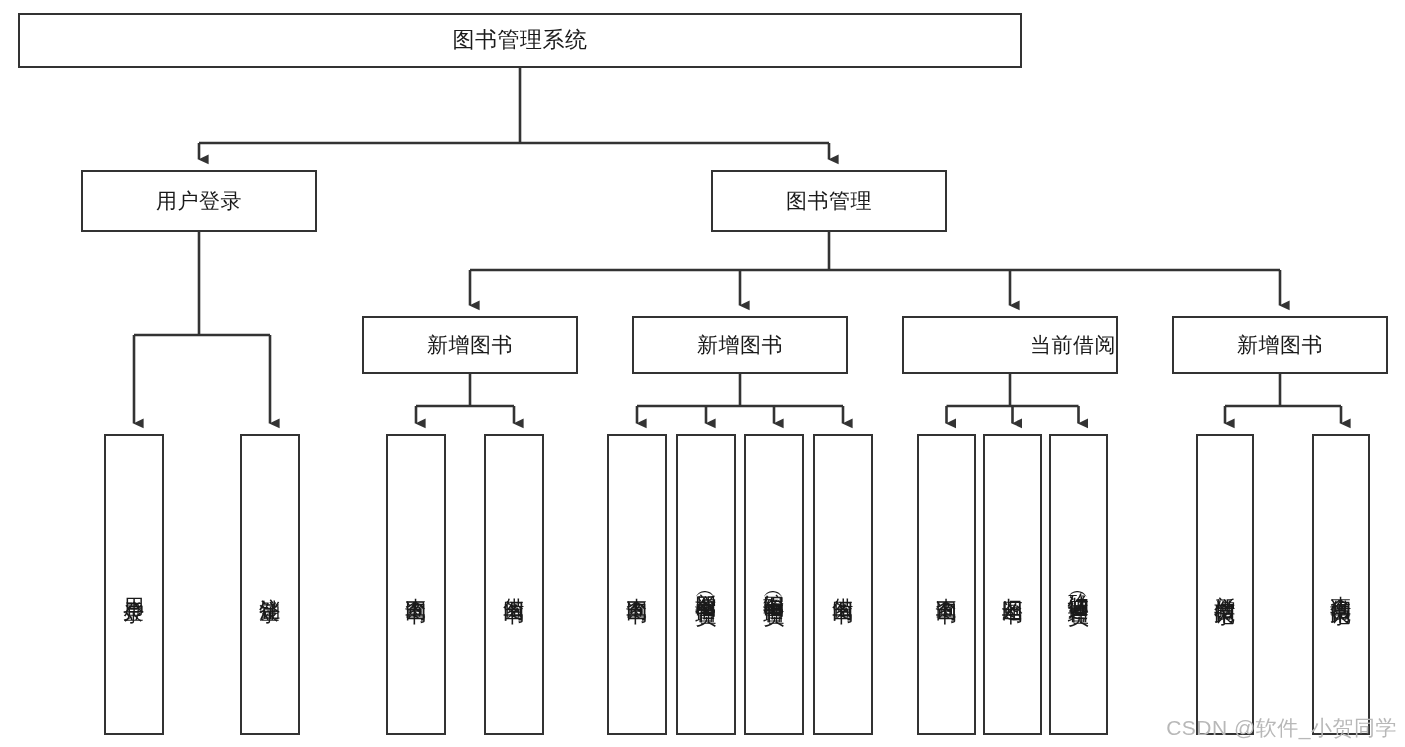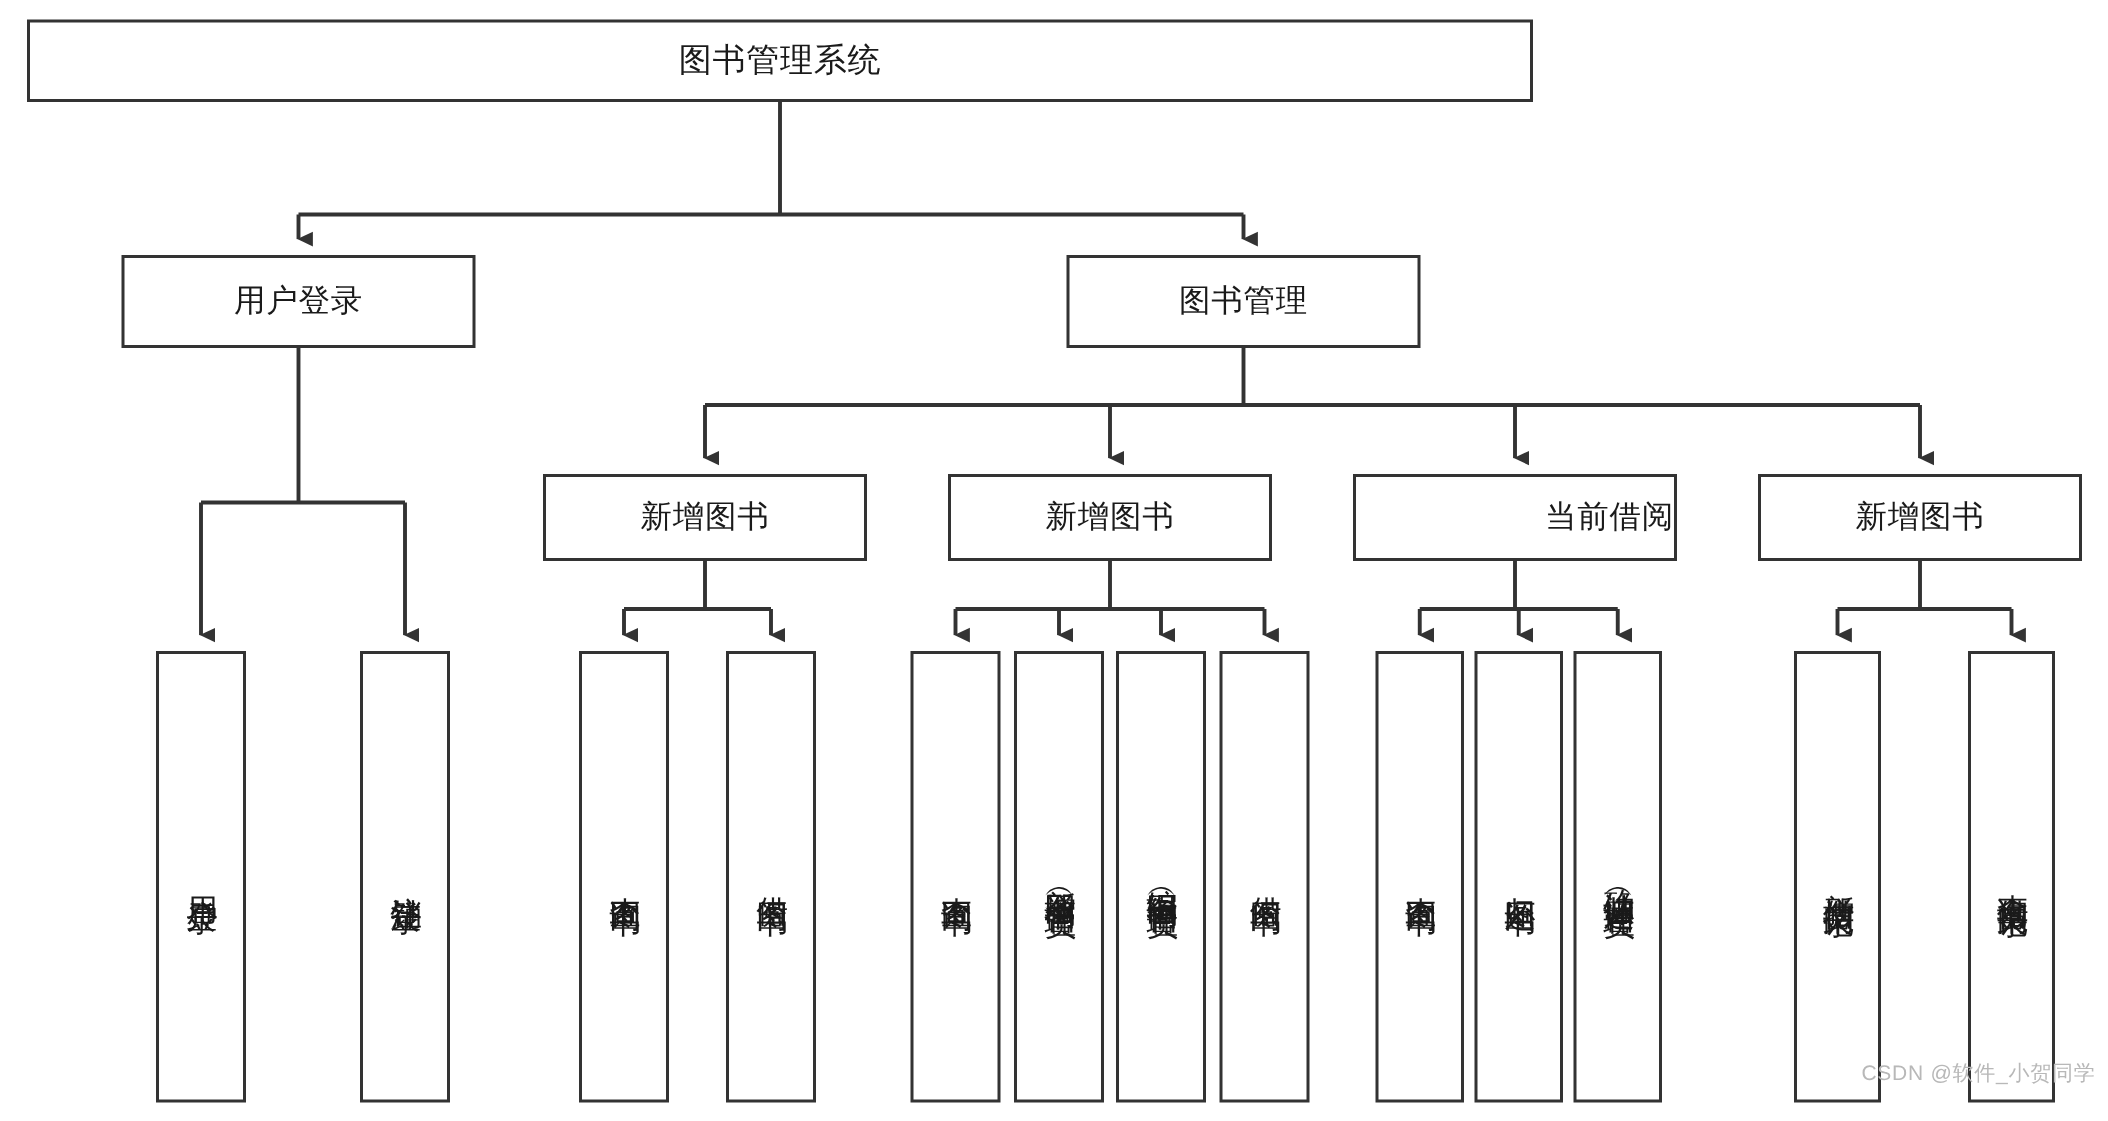--- a/index.html
+++ b/index.html
@@ -52,22 +52,22 @@
     font-size: 21px;
     line-height: 1.22;
     letter-spacing: 2px;
     white-space: nowrap;
     text-align: center;
   }
   .node.root .label { font-size: 22px; }
   .watermark {
     position: absolute;
     right: 8px;
-    bottom: 22px;
-    font-size: 14px;
+    bottom: 5px;
+    font-size: 21px;
     color: #b8b8b8;
     letter-spacing: 0.5px;
     white-space: nowrap;
   }
 </style>
 </head>
 <body>
 
 <div id="canvas">
   <svg id="wires" viewBox="0 0 1405 747">

